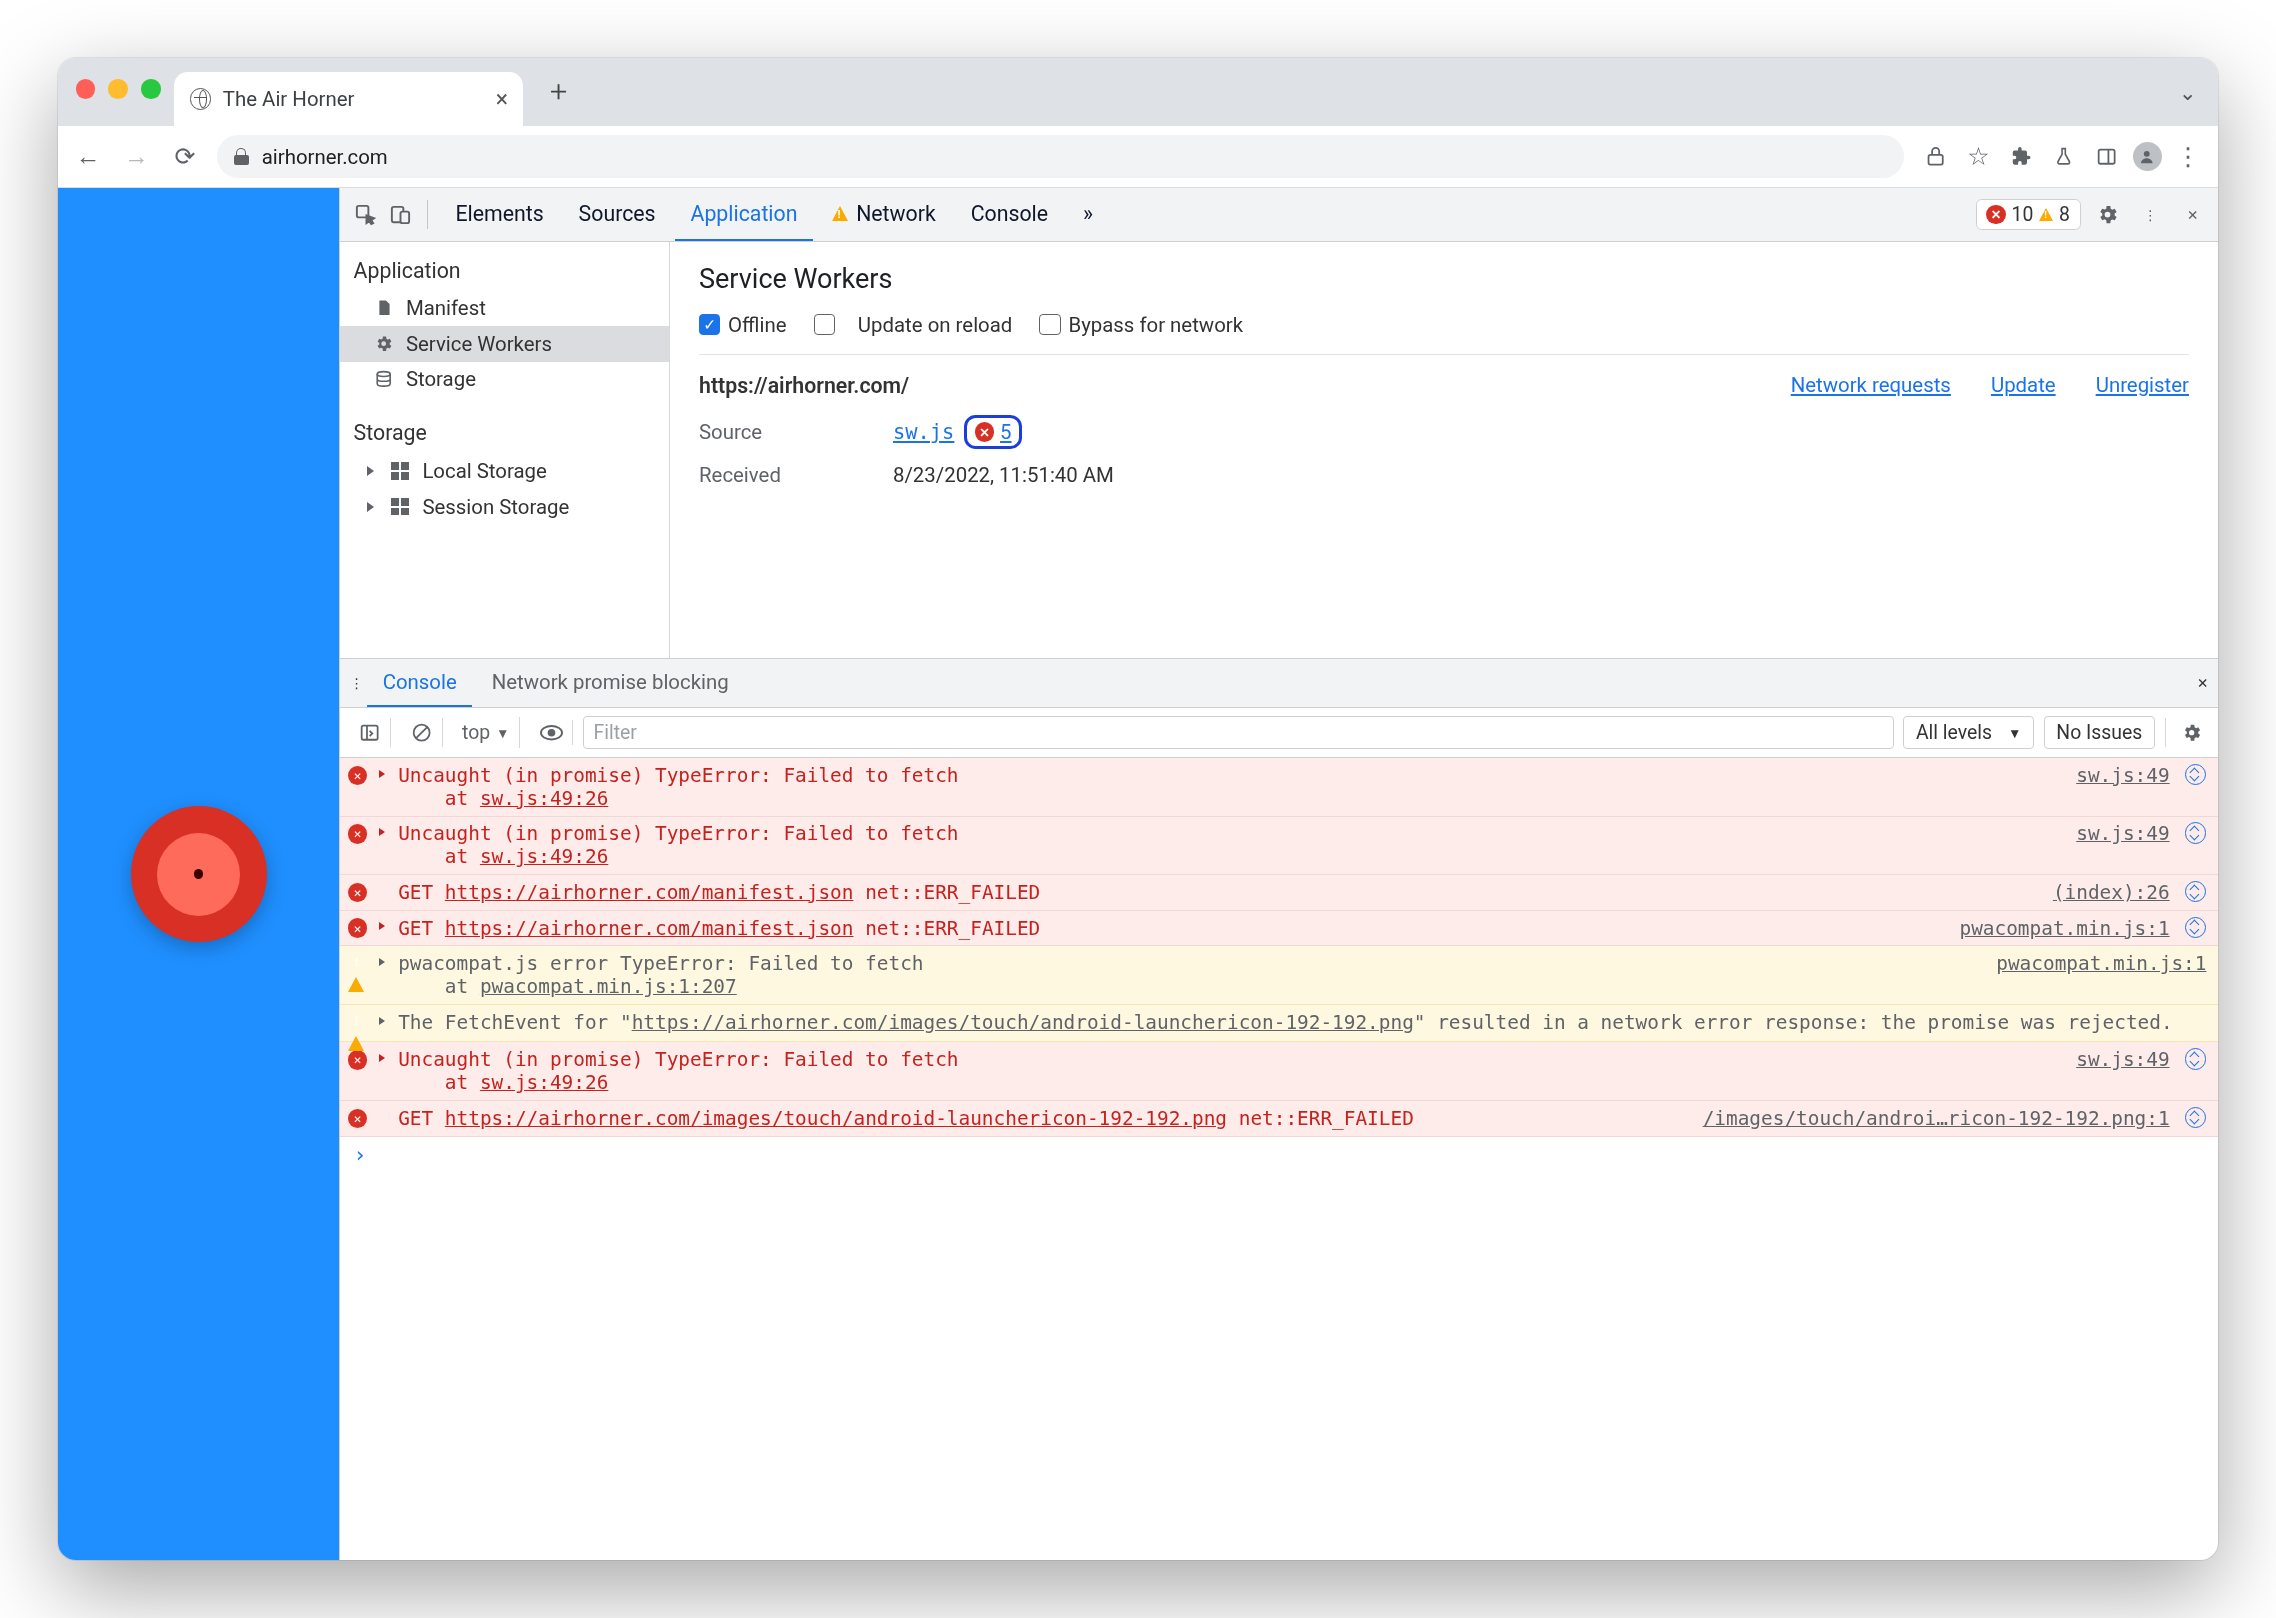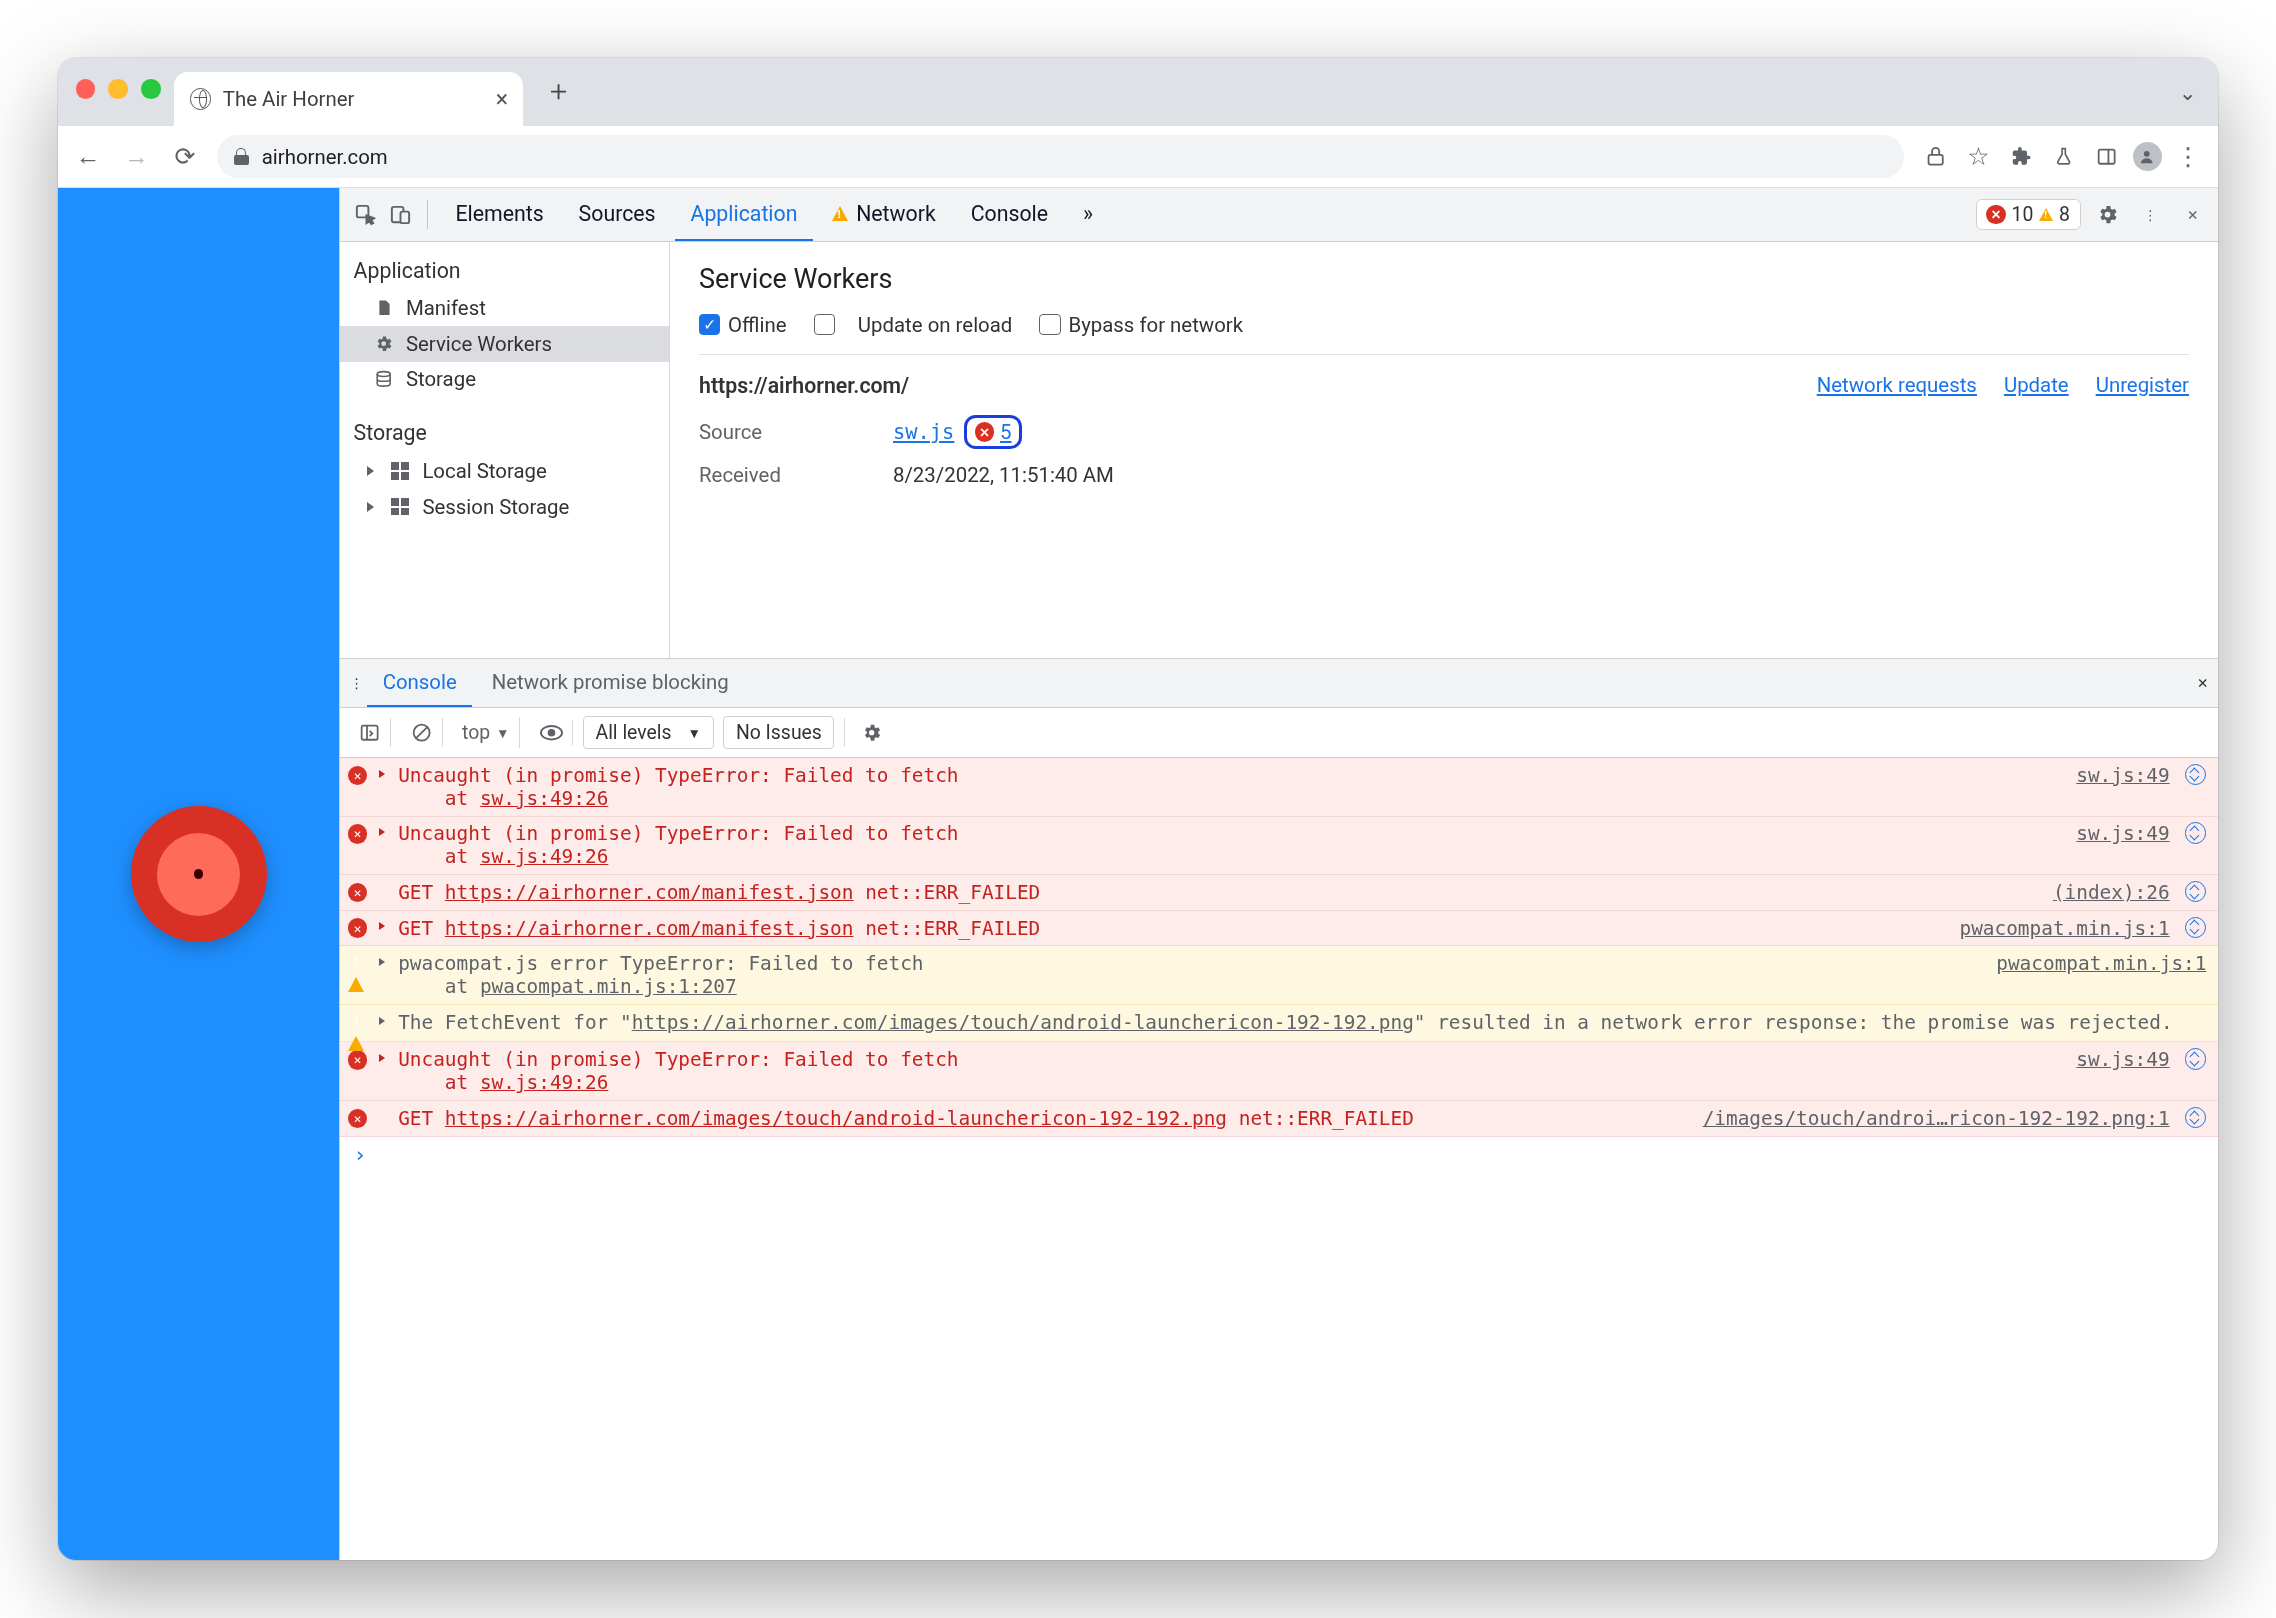--- a/index.html
+++ b/index.html
@@ -89,21 +89,21 @@
   .grid-ic{display:grid;grid-template-columns:7.8px 7.8px;grid-template-rows:7.8px 7.8px;gap:1.9px}
   .grid-ic span{background:#5f6368}
   .sw-main{flex:1;padding:21.3px 29px;display:flex;flex-direction:column;gap:17.5px;overflow:auto}
   .sw-title{font-size:27px;color:#202124}
   .sw-opts{display:flex;gap:27px;align-items:center;font-size:20.4px}
   .chk{width:21.3px;height:21.3px;border:1.9px solid #5f6368;border-radius:3.9px;display:inline-flex;align-items:center;justify-content:center}
   .chk.on{background:#1a73e8;border-color:#1a73e8;color:#fff;font-size:15.5px}
   .sw-hr{border:none;border-top:1px solid #e2e2e2}
   .sw-row{display:flex;align-items:center;gap:35px}
   .sw-origin{font-weight:600;font-size:21.3px;color:#333}
-  .sw-links{margin-left:auto;display:flex;gap:27px}
+  .sw-links{margin-left:auto;display:flex;gap:40px}
   .lnk{color:#1a73e8;text-decoration:underline;cursor:pointer;font-size:20.4px}
   .kv{display:grid;grid-template-columns:194px 1fr;row-gap:13.6px;font-size:20.4px;align-items:center}
   .kv .k{text-align:left;color:#5f6368;padding-right:19.4px}
   .hl-box{display:inline-flex;align-items:center;gap:5.8px;border:3.9px solid #1a3edb;border-radius:11.6px;padding:1.9px 7.8px}
 
   
   .drawer-tabs{height:49px;border-bottom:1px solid #cfcfcf;display:flex;align-items:center;padding:0 9.7px;gap:3.9px;background:#f1f3f4}
   .drawer-tab{padding:0 15.5px;height:100%;display:flex;align-items:center;font-size:20.4px;color:#5f6368;border-bottom:2.9px solid transparent;cursor:pointer}
   .drawer-tab.active{color:#1a73e8;border-bottom-color:#1a73e8}
   .console-toolbar{height:50px;border-bottom:1px solid #cfcfcf;display:flex;align-items:center;padding:0 9.7px;gap:9.7px;background:#fff}
@@ -374,20 +374,23 @@
         <div class="ctb">
             <span>top</span> 
             <span style="font-size:13.6px">▼</span>
           </div>
         <div class="ctb">
           <svg width="23" height="17.5" viewBox="0 0 24 18" fill="#5f6368">
               <ellipse cx="12" cy="9" rx="11" ry="7" fill="none" stroke="#5f6368" stroke-width="2"></ellipse>
               <circle cx="12" cy="9" r="4"></circle>
             </svg>
         </div>
+        <div class="filter">
+            <span style="color:#9aa0a6">Filter</span>
+          </div>
         <div class="btn">
             <span>All levels</span> 
             <span style="font-size:13.6px">▼</span>
           </div>
         <div class="btn">
             <span>No Issues</span>
           </div>
         <div style="width:1px;height:29px;background:#d8d8d8"></div>
         <div class="sq" style="width:33px;display:flex;align-items:center;justify-content:center">
           <svg width="21.3" height="21.3" viewBox="0 0 24 24" fill="#5f6368">

